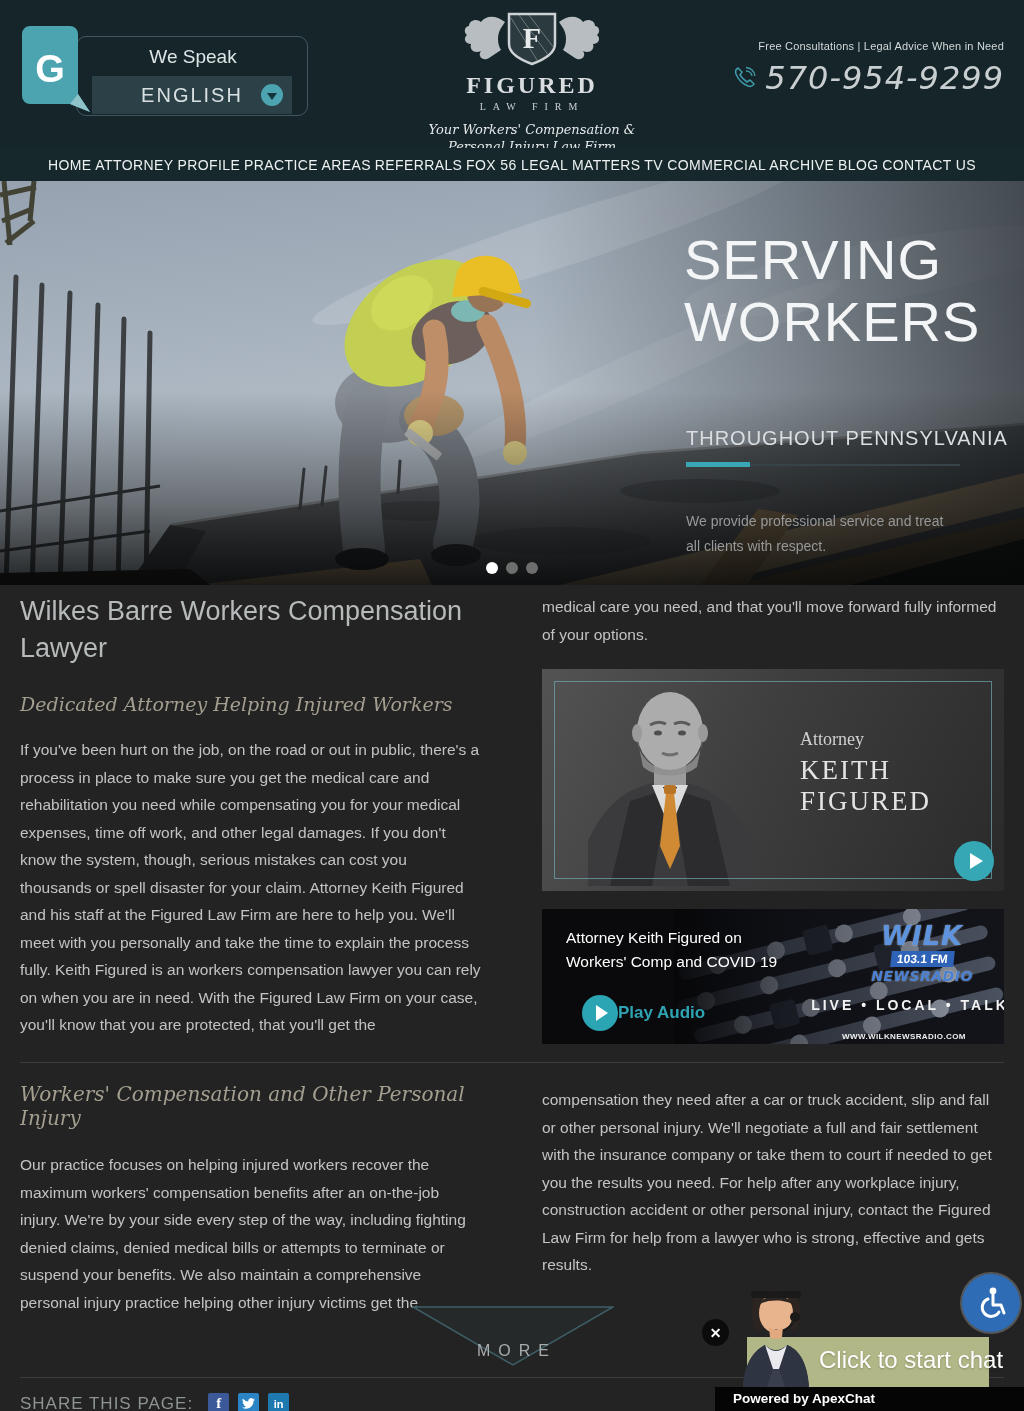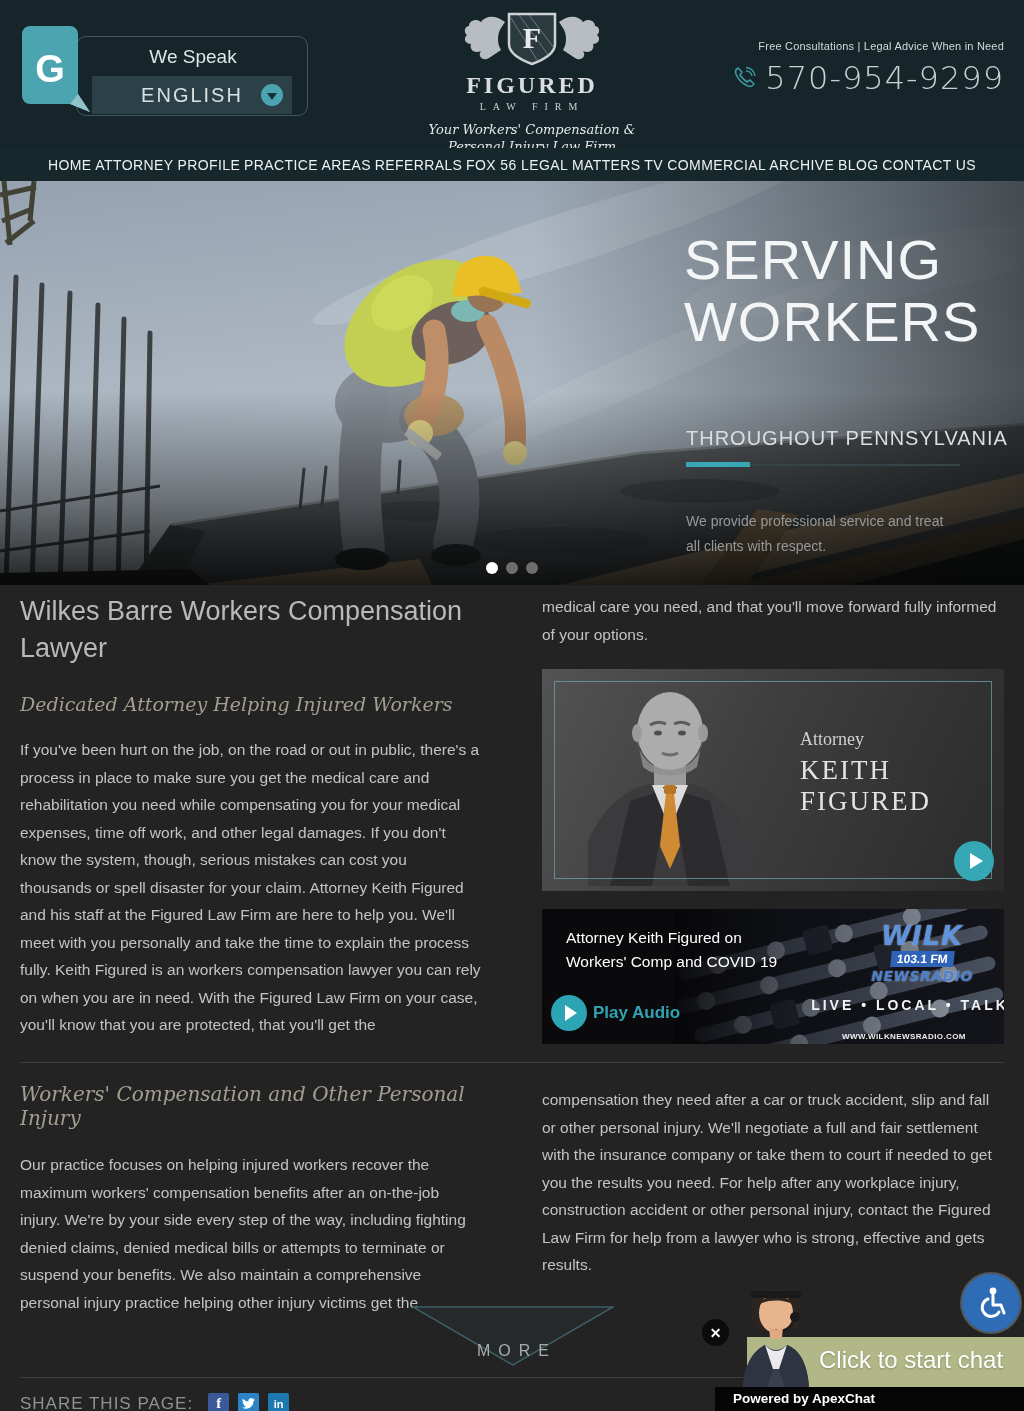--- a/index.html
+++ b/index.html
@@ -19,21 +19,21 @@
   .lang-arrow { position:absolute; right:9px; top:8px; width:22px; height:22px; border-radius:50%; background:#4ba4b0; display:flex; align-items:center; justify-content:center; }
   .lang-arrow:after { content:""; border-left:5px solid transparent; border-right:5px solid transparent; border-top:7px solid #15333a; margin-top:2px; }
 
   .logo { position:absolute; left:412px; top:10px; width:240px; text-align:center; }
   .logo-name { font-family:"Liberation Serif", serif; font-weight:bold; font-size:24px; letter-spacing:3px; color:#dadde0; margin-top:2px; }
   .logo-sub { font-family:"Liberation Serif", serif; font-size:10px; letter-spacing:7px; color:#ccd2d5; margin-top:2px; }
   .logo-tagline { margin-top:9px; font-family:"DejaVu Serif", serif; font-style:italic; font-size:13px; line-height:17px; color:#e4e8ea; }
 
   .contact { position:absolute; right:20px; top:40px; text-align:right; }
   .consult { font-size:11px; color:#d3d9da; letter-spacing:.2px; }
-  .phone-row { margin-top:7px; display:flex; align-items:center; justify-content:flex-end; gap:8px; }
+  .phone-row { margin-top:7px; display:flex; align-items:center; justify-content:flex-end; gap:8px;font-style:italic; }
   .phone-number { font-family:"DejaVu Sans", sans-serif; font-weight:200; font-size:32px; color:#c9cfd1; letter-spacing:1px; }
 
   
   .nav { position:absolute; top:148px; left:0; width:1024px; height:33px; background:#16282c; display:flex; align-items:center; justify-content:space-between; padding:0 48px; }
   .nav a { color:#edf1f1; font-size:14px; letter-spacing:.4px; text-decoration:none; white-space:nowrap; cursor:pointer; }
 
   
   .hero { position:absolute; top:181px; left:0; width:1024px; height:404px; background:#14181a; overflow:hidden; }
   .hero svg.scene { position:absolute; inset:0; }
   .hero-shade-right { position:absolute; inset:0; background:linear-gradient(90deg, rgba(16,20,22,0) 52%, rgba(14,18,20,.30) 76%, rgba(10,14,16,.62) 100%); pointer-events:none; }
@@ -60,21 +60,21 @@
   .video-frame { position:absolute; inset:12px; border:1px solid rgba(110,170,178,.7); pointer-events:none; }
   .video-man { position:absolute; left:28px; bottom:5px; }
   .video-label { position:absolute; left:258px; top:60px; font-family:"Liberation Serif", serif; font-size:18px; color:#cfd0d0; }
   .video-name { position:absolute; left:258px; top:86px; font-family:"Liberation Serif", serif; font-size:27px; letter-spacing:2px; color:#e3e3e3; }
   .video-play { position:absolute; right:10px; bottom:10px; width:40px; height:40px; border-radius:50%; background:#35a7b5; display:flex; align-items:center; justify-content:center; }
   .video-play:after { content:""; border-left:13px solid #ffffff; border-top:8px solid transparent; border-bottom:8px solid transparent; margin-left:4px; }
 
   .audio { position:relative; width:462px; height:135px; margin-top:18px; background:#0a0a0c; overflow:hidden; cursor:pointer; }
   .audio-console { position:absolute; right:0; top:0; }
   .audio-title { position:absolute; left:24px; top:17px; width:218px; font-size:15.5px; font-weight:normal; color:#ffffff; line-height:24px; }
-  .audio-play-row { position:absolute; left:9px; top:86px; display:flex; align-items:center; gap:6px; }
+  .audio-play-row { position:absolute; left:40px; top:86px; display:flex; align-items:center; gap:0; }
   .audio-play-btn { width:36px; height:36px; border-radius:50%; background:#2ba4b4; display:flex; align-items:center; justify-content:center; }
   .audio-play-btn:after { content:""; border-left:12px solid #ffffff; border-top:8px solid transparent; border-bottom:8px solid transparent; margin-left:3px; }
   .audio-play-label { color:#2fa3b2; font-size:17px; font-weight:bold; }
   .wilk { position:absolute; left:325px; top:14px; width:110px; text-align:center; }
   .wilk-name { font-family:"DejaVu Sans", sans-serif; font-weight:bold; font-style:italic; font-size:27px; line-height:26px; color:#5e93de; text-shadow:0 0 2px rgba(255,255,255,.55); letter-spacing:1px; }
   .wilk-freq { display:inline-block; background:#2f63b8; color:#ffffff; font-weight:bold; font-size:12px; padding:1px 6px; transform:skewX(-6deg); margin-top:1px; }
   .wilk-sub { font-family:"DejaVu Sans", sans-serif; font-weight:bold; font-style:italic; font-size:14px; color:#4a80d2; letter-spacing:.5px; text-shadow:0 0 2px rgba(255,255,255,.5); margin-top:1px; }
   .audio-tagline { position:absolute; left:244px; top:88px; width:210px; text-align:center; color:#f2f2f2; font-size:14px; font-weight:bold; letter-spacing:3px; white-space:nowrap;margin-left:19px; }
   .audio-url { position:absolute; left:300px; bottom:3px; font-size:8px; color:#eeeeee; letter-spacing:.4px; font-weight:bold; }
 
@@ -92,21 +92,21 @@
   .share-label { font-size:17px; color:#8e9394; letter-spacing:1px; margin-right:6px; }
   .share-icon { width:21px; height:21px; border-radius:2px; display:flex; align-items:center; justify-content:center; color:#fff; cursor:pointer; }
   .share-fb { background:#3b5998; font-family:"Liberation Serif", serif; font-weight:bold; font-size:15px; }
   .share-tw { background:#2b84c6; }
   .share-li { background:#1d79b0; font-weight:bold; font-size:11px; }
 
   
   .a11y-btn { position:absolute; left:962px; top:1274px; width:58px; height:58px; border-radius:50%; background:#2e6cb5; box-shadow:0 0 0 2px rgba(230,238,245,.25); display:flex; align-items:center; justify-content:center; cursor:pointer; z-index:6; }
   .chat-widget { position:absolute; left:700px; top:1283px; width:324px; height:128px; z-index:5; }
   .chat-close { position:absolute; left:2px; top:36px; width:27px; height:27px; border-radius:50%; background:#0b0b0b; color:#ffffff; font-size:14px; font-weight:bold; display:flex; align-items:center; justify-content:center; cursor:pointer; z-index:3; }
-  .chat-banner { position:absolute; left:47px; top:54px; width:277px; height:50px; background:#b2b787; cursor:pointer; }
+  .chat-banner { position:absolute; left:47px; top:54px; width:242px; height:50px; background:#b2b787; cursor:pointer; }
   .chat-banner-label { position:absolute; left:72px; top:9px; font-size:24px; color:#ffffff; text-shadow:0 1px 2px rgba(60,60,40,.35); white-space:nowrap; }
   .chat-agent { position:absolute; left:33px; top:0; z-index:2; }
   .chat-powered { position:absolute; left:15px; top:104px; width:309px; height:24px; background:#050505; color:#ffffff; font-weight:bold; font-size:13.5px; line-height:24px; padding-left:18px; }
 </style>
 </head>
 <body>
 
 <div class="page">
 
   <div class="header">

